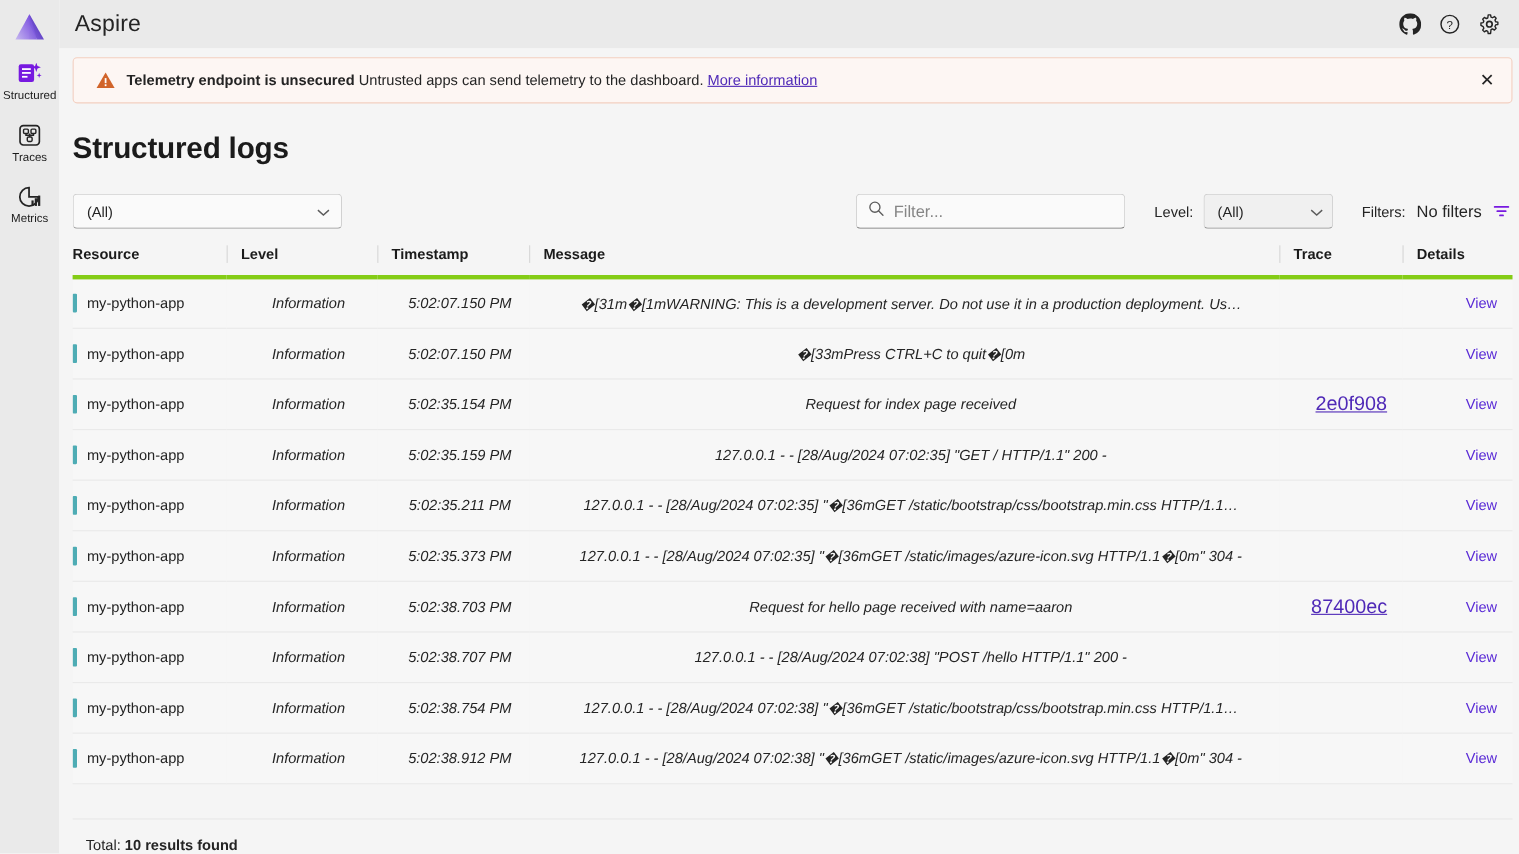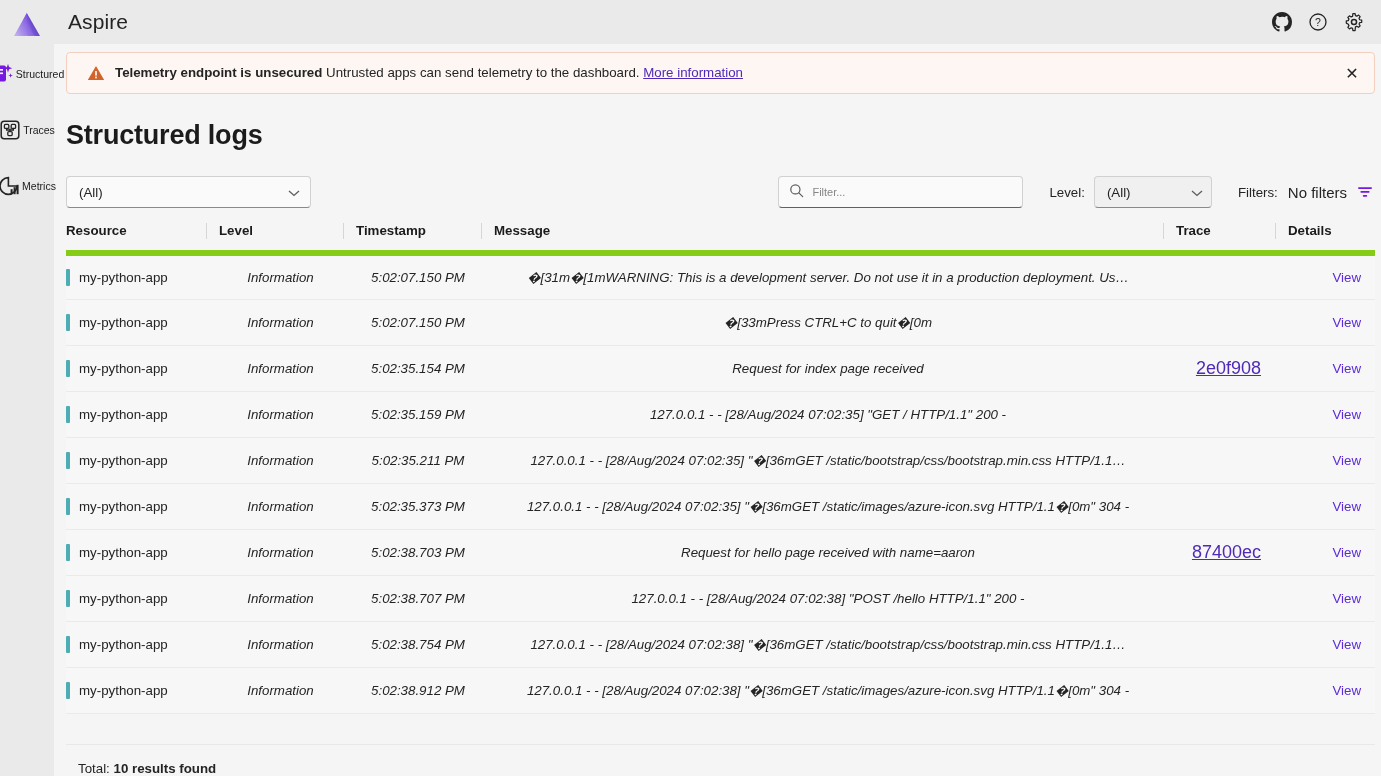--- a/index.html
+++ b/index.html
@@ -15,21 +15,21 @@
   
   .sidebar {
     width: 54px; min-width: 54px; height: 776px;
     background: #eaeaea;
     display: flex; flex-direction: column; align-items: center;
     padding-top: 4px;
   }
   .logo-wrap { width: 54px; height: 42px; display: flex; align-items: center; justify-content: center; }
   .nav-item {
     width: 54px; height: 56px;
-    display: flex; flex-direction: row; align-items: center; justify-content: center;
+    display: flex; flex-direction: column; align-items: center; justify-content: center;
     gap: 2px; cursor: pointer; position: relative;
   }
   .nav-item .nav-ico { height: 24px; display: flex; align-items: center; justify-content: center; }
   .nav-label { font-size: 10.5px; color: #1b1b1b; line-height: 12px; }
   .nav-item:first-of-type { margin-top: 4px; }
 
   
   .main { flex: 1; display: flex; flex-direction: column; height: 776px; background: #f5f5f5; }
   .topbar {
     height: 44px; min-height: 44px;
@@ -74,41 +74,41 @@
     display: flex; align-items: center; justify-content: space-between;
     padding: 0 10px 0 12px; font-size: 13.3px; color: #242424; cursor: pointer;
   }
   .tb-right { margin-left: auto; display: flex; align-items: center; gap: 0; }
   .filter-box {
     width: 245px; height: 32px; background: #fafafa; border: 1px solid #d1d1d1;
     border-bottom: 1px solid #616161; border-radius: 4px;
     display: flex; align-items: center; padding: 0 10px; gap: 8px; cursor: text;
   }
   .filter-box input {
-    border: none; outline: none; background: transparent; font-size: 11px;
+    border: none; outline: none; background: transparent; font-size: 15px;
     color: #7f1d1d; width: 100%; font-family: "Liberation Sans", sans-serif;
   }
   .filter-box input::placeholder { color: #868686; }
   .lvl-label { font-size: 13.3px; color: #242424; margin: 0 9px 0 26px; }
   .level-select {
     width: 118px; height: 32px; background: #f0f0f0; border: 1px solid #d1d1d1;
     border-bottom-color: #8a8a8a; border-radius: 4px;
     display: flex; align-items: center; justify-content: space-between;
     padding: 0 8px 0 12px; font-size: 13.3px; color: #242424; cursor: pointer;
   }
   .filters-label { font-size: 13.3px; color: #242424; margin: 0 10px 0 26px; }
   .no-filters { font-size: 15px; color: #242424; margin-right: 8px; }
   .funnel-btn { width: 20px; height: 22px; display: flex; align-items: center; justify-content: center; cursor: pointer; }
 
   
   .table-wrap { margin: 14px 6px 0 12px; flex: 1; min-height: 0; display: flex; flex-direction: column; }
   table { width: 100%; border-collapse: collapse; table-layout: fixed; }
   thead th {
     text-align: left; font-size: 13.3px; font-weight: bold; color: #1b1b1b;
-    padding: 0 0 11px 0; border-bottom: 6px solid #84cc16; position: relative;
+    padding: 0 0 11px 0; border-bottom: 4px solid #84cc16; position: relative;
   }
   thead th .thx { display: block; padding-left: 12px; border-left: 1px solid #d6d6d6; line-height: 16px; }
   thead th:first-child .thx { border-left: none; padding-left: 0; }
   tbody td {
     font-size: 13.3px; color: #242424; height: 46px; padding: 0;
     border-bottom: 1px solid #eaeaea; vertical-align: middle;
     white-space: nowrap; overflow: hidden; text-overflow: ellipsis;
   }
   tbody tr { background: #f7f7f7; }
   .c-res { display: flex; align-items: center; gap: 9px; }

